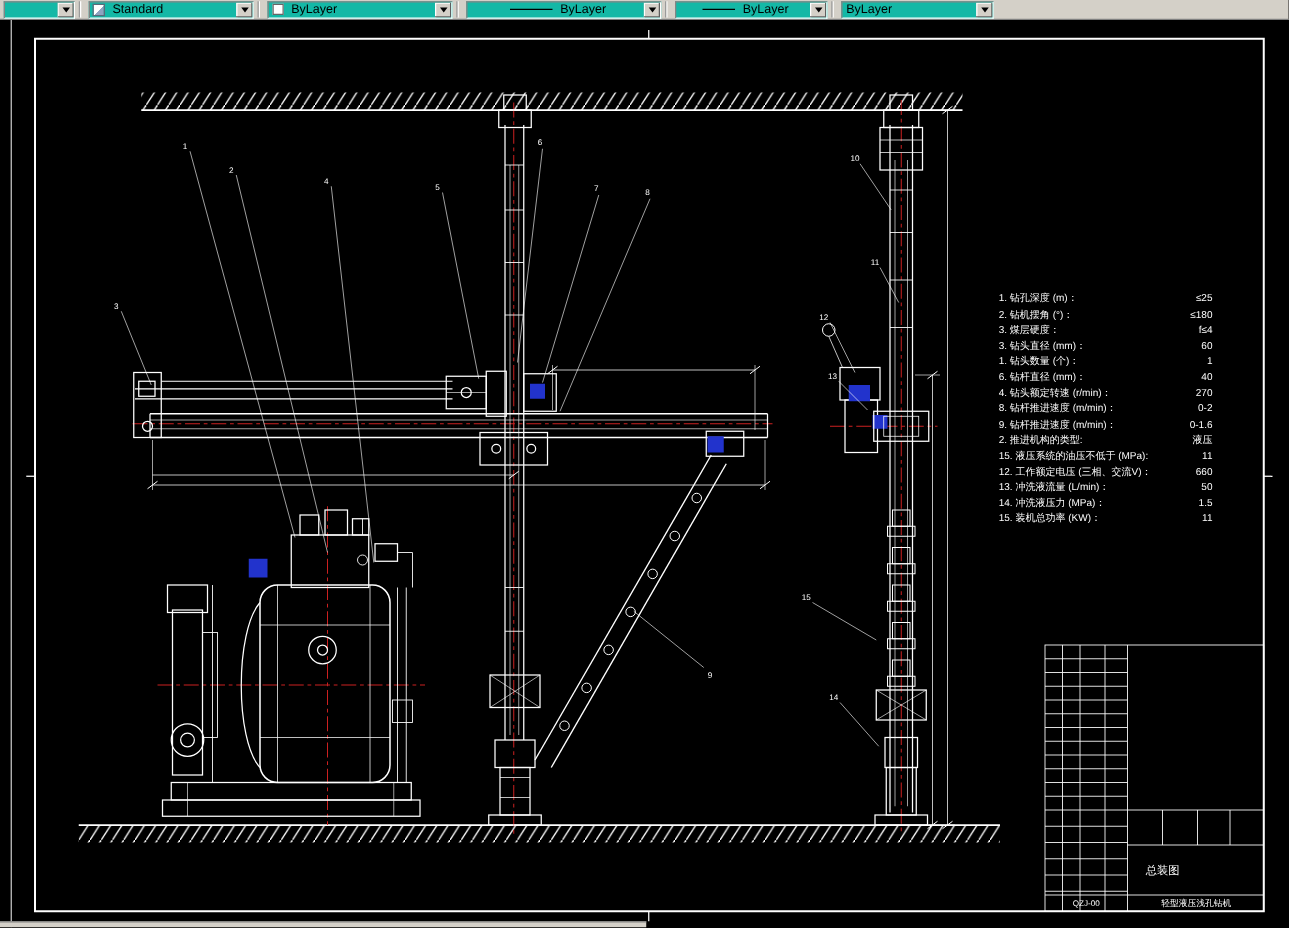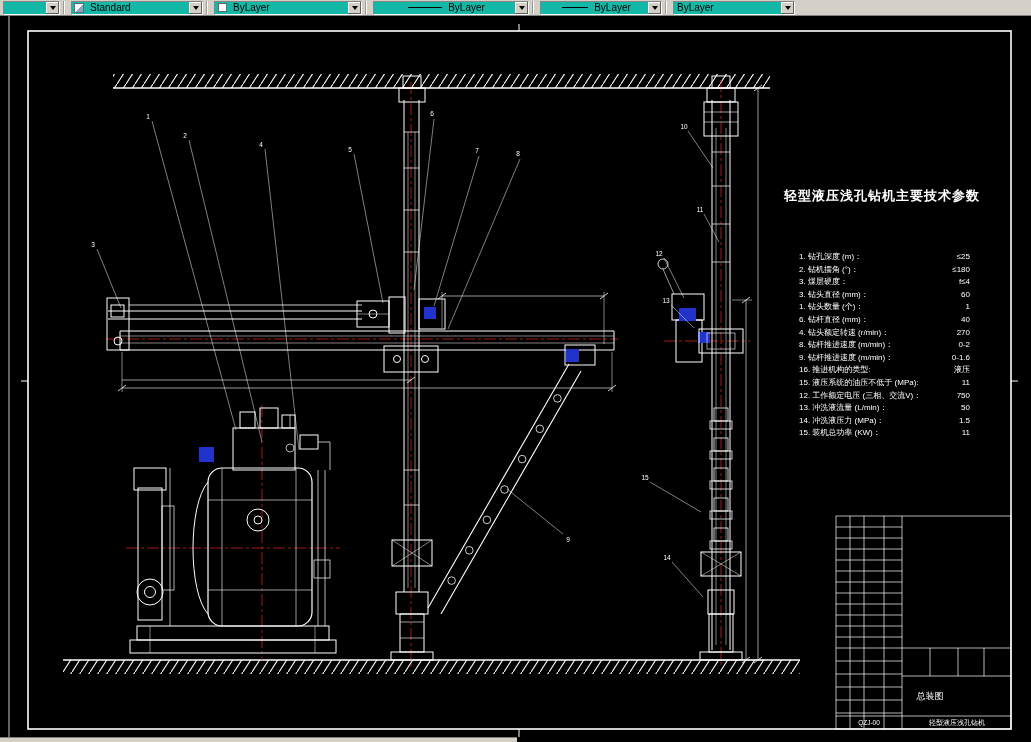--- a/index.html
+++ b/index.html
@@ -352,21 +352,20 @@
       </g>
 
       <g>
         <text class="tb-text" x="930" y="699" font-size="9">总装图</text>
         <text class="tb-text" x="869" y="725" font-size="6.5">QZJ-00</text>
         <text class="tb-text" x="957" y="725" font-size="7">轻型液压浅孔钻机</text>
       </g>
     </svg>
 
     <div class="params">
-      <div class="params-title">轻型液压浅孔钻机主要技术参数</div>
       <div class="params-list">
         <div class="param-row">
             <span class="p-label">1.  钻孔深度 (m)：</span>
             <span class="p-value">≤25</span>
           </div>
         <div class="param-row">
             <span class="p-label">2.  钻机摆角 (°)：</span>
             <span class="p-value">≤180</span>
           </div>
         <div class="param-row">
@@ -391,30 +390,30 @@
           </div>
         <div class="param-row">
             <span class="p-label">8.  钻杆推进速度 (m/min)：</span>
             <span class="p-value">0-2</span>
           </div>
         <div class="param-row">
             <span class="p-label">9.  钻杆推进速度 (m/min)：</span>
             <span class="p-value">0-1.6</span>
           </div>
         <div class="param-row">
-            <span class="p-label">16. 推进机构的类型:</span>
+            <span class="p-label">2. 推进机构的类型:</span>
             <span class="p-value">液压</span>
           </div>
         <div class="param-row">
             <span class="p-label">15. 液压系统的油压不低于 (MPa):</span>
             <span class="p-value">11</span>
           </div>
         <div class="param-row">
             <span class="p-label">12. 工作额定电压 (三相、交流V)：</span>
-            <span class="p-value">750</span>
+            <span class="p-value">660</span>
           </div>
         <div class="param-row">
             <span class="p-label">13. 冲洗液流量 (L/min)：</span>
             <span class="p-value">50</span>
           </div>
         <div class="param-row">
             <span class="p-label">14. 冲洗液压力 (MPa)：</span>
             <span class="p-value">1.5</span>
           </div>
         <div class="param-row">

